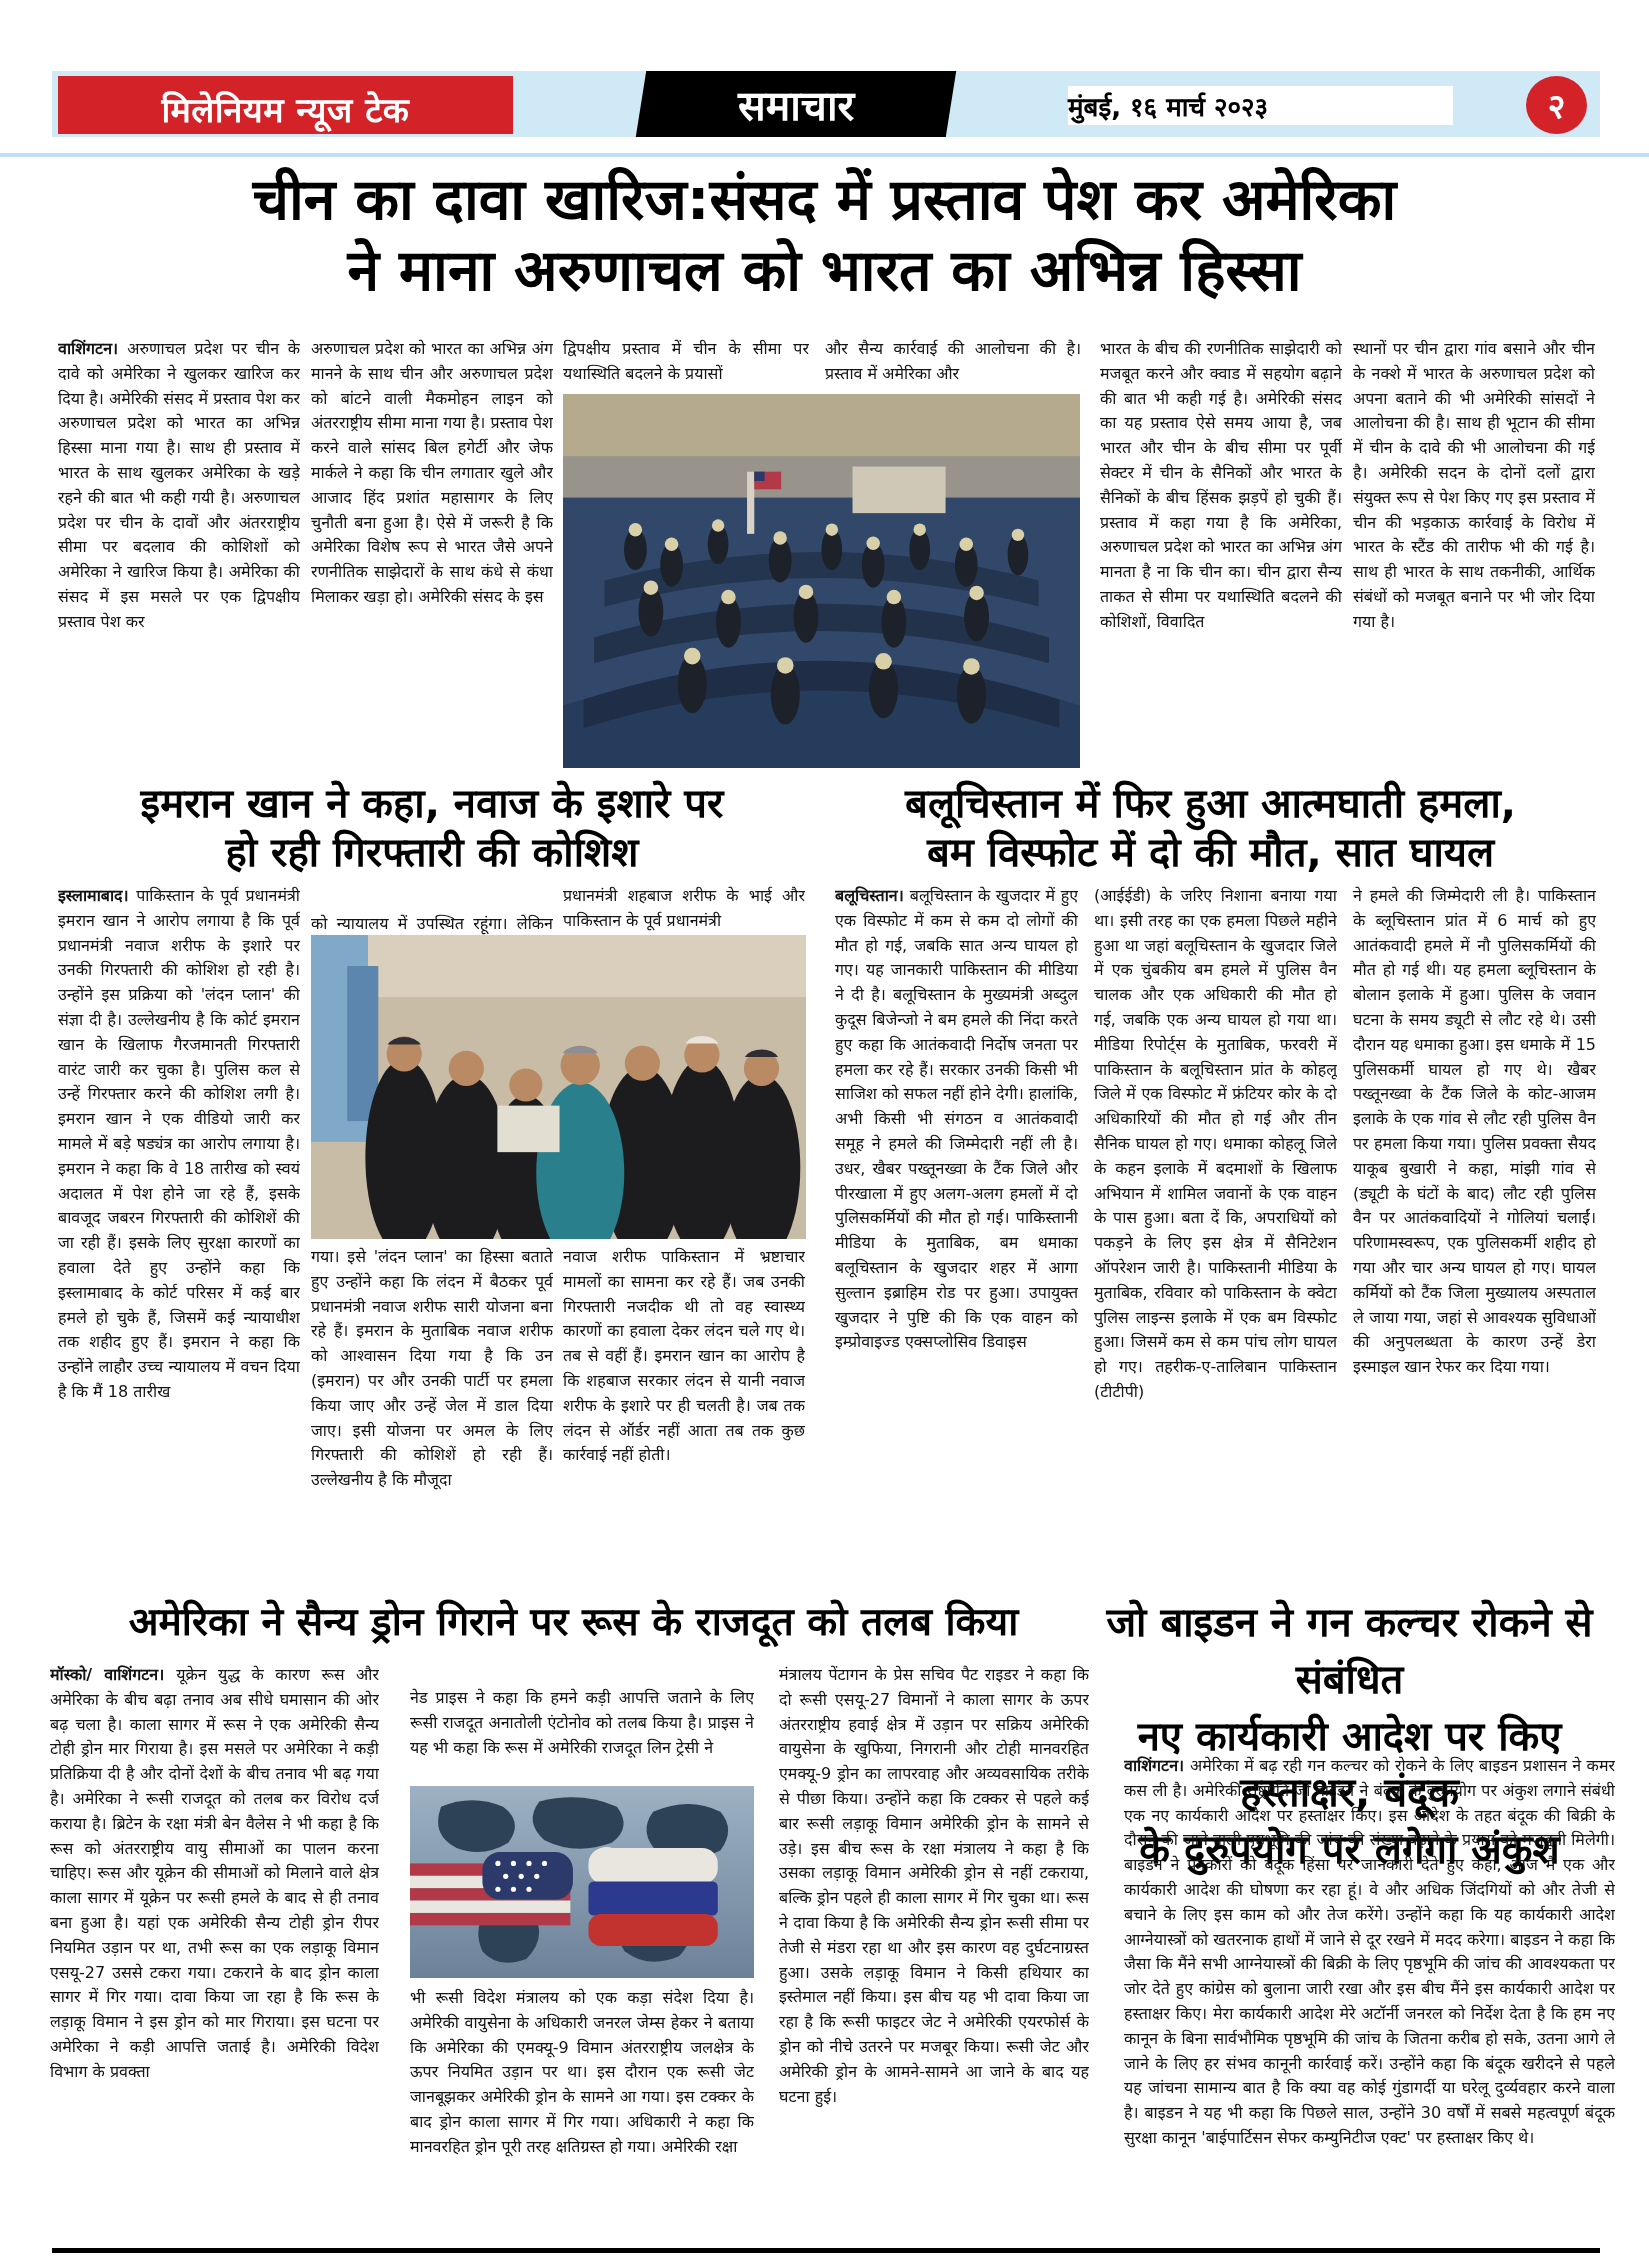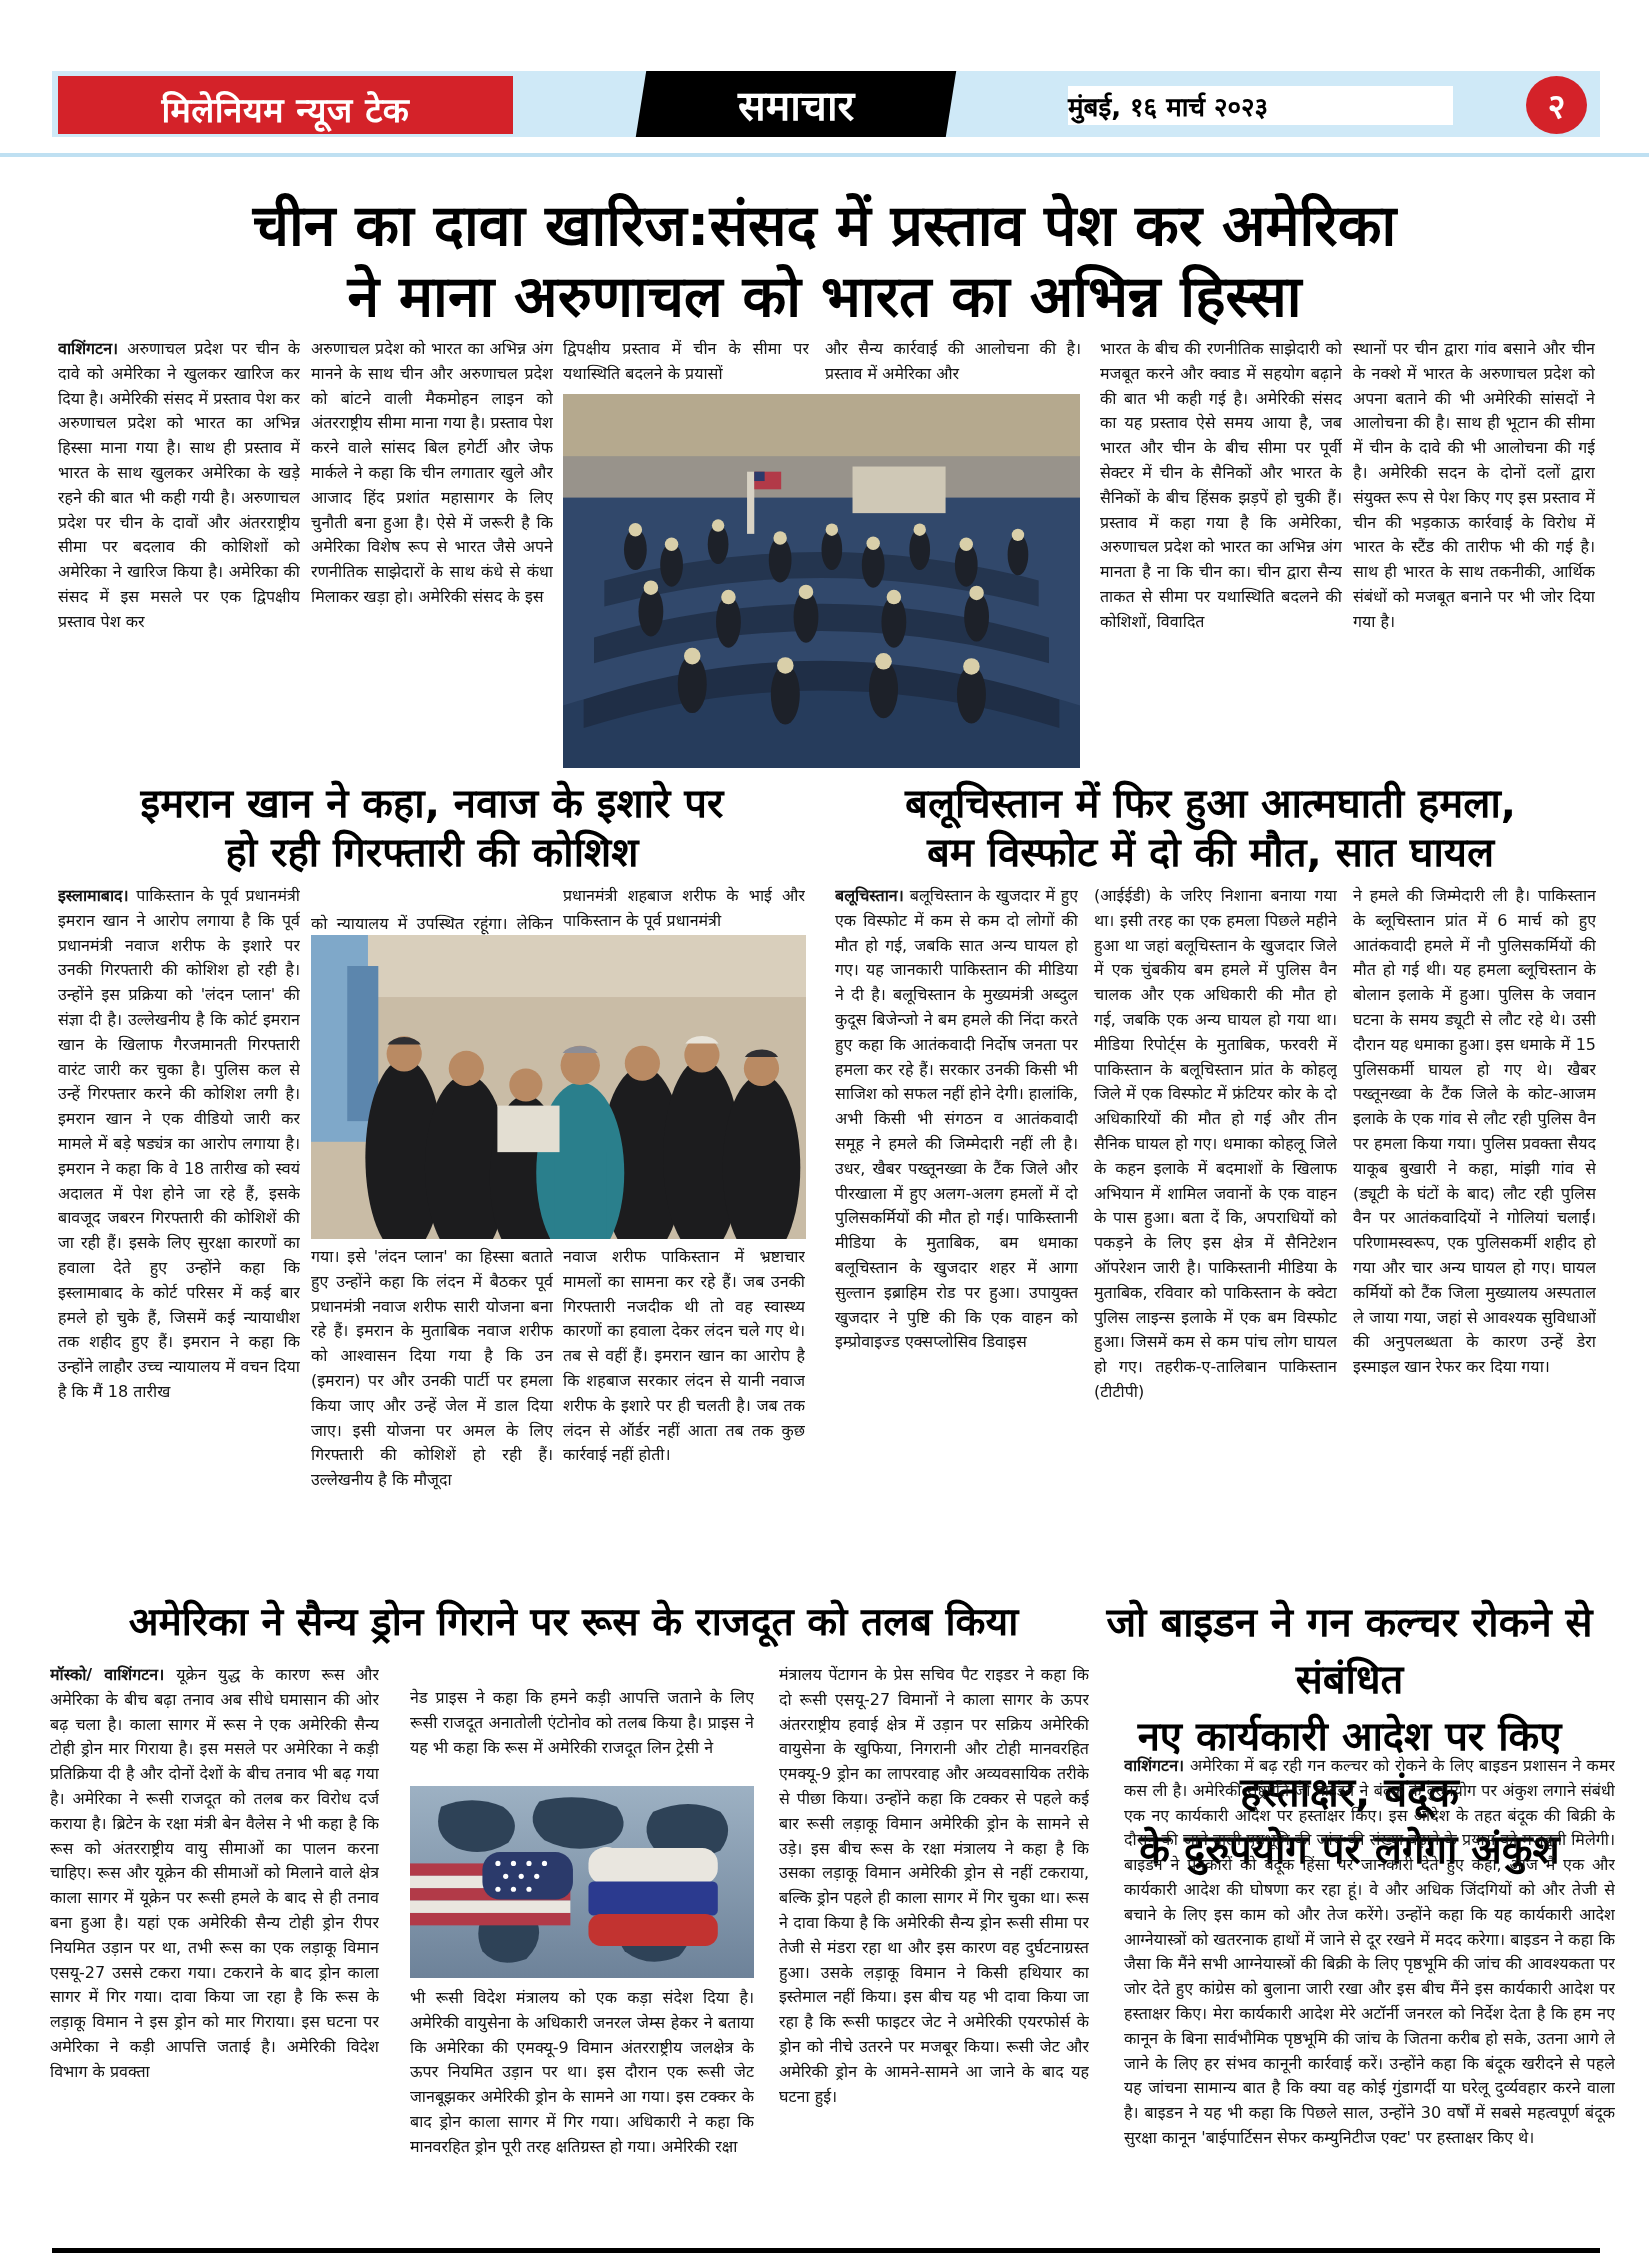--- a/index.html
+++ b/index.html
@@ -12,21 +12,21 @@
   .brand-box{position:absolute;left:58px;top:76px;width:455px;height:58px;background:#d42229;display:flex;align-items:center;justify-content:center;}
   .brand-box span{color:#ffffff;font-weight:800;font-size:34px;letter-spacing:0.5px;white-space:nowrap;margin-top:8px;}
   .section-box{position:absolute;left:641px;top:71px;width:310px;height:66px;background:#000000;transform:skewX(-9deg);display:flex;align-items:center;justify-content:center;}
   .section-box span{transform:skewX(9deg);color:#ffffff;font-weight:800;font-size:41px;}
   .date-box{position:absolute;left:1068px;top:86px;width:385px;height:39px;background:#ffffff;display:flex;align-items:center;justify-content:flex-start;}
   .date-box span{font-weight:700;font-size:26px;color:#000;white-space:nowrap;}
   .page-circle{position:absolute;left:1526px;top:76px;width:61px;height:58px;background:#d42229;border-radius:50%;display:flex;align-items:center;justify-content:center;}
   .page-circle span{color:#ffffff;font-weight:800;font-size:34px;}
 
   
-  .headline-main{position:absolute;left:72px;top:190px;width:1505px;text-align:center;font-weight:800;font-size:57px;line-height:1.24;color:#000;}
+  .headline-main{position:absolute;left:72px;top:164px;width:1505px;text-align:center;font-weight:800;font-size:57px;line-height:1.24;color:#000;}
   .headline-2{position:absolute;text-align:center;font-weight:800;color:#000;font-size:40px;line-height:1.22;}
   .headline-drone{position:absolute;left:59px;top:1600px;width:1029px;text-align:center;font-weight:800;font-size:39px;line-height:1.15;color:#000;}
   .headline-biden{position:absolute;left:1104px;top:1594px;width:491px;text-align:center;font-weight:800;font-size:40px;line-height:1.42;color:#000;}
 
   
   .col{position:absolute;text-align:justify;font-size:16px;line-height:1.55;color:#131313;overflow:hidden;}
   .col b{font-weight:800;}
 
   
   .photo{position:absolute;overflow:hidden;}

